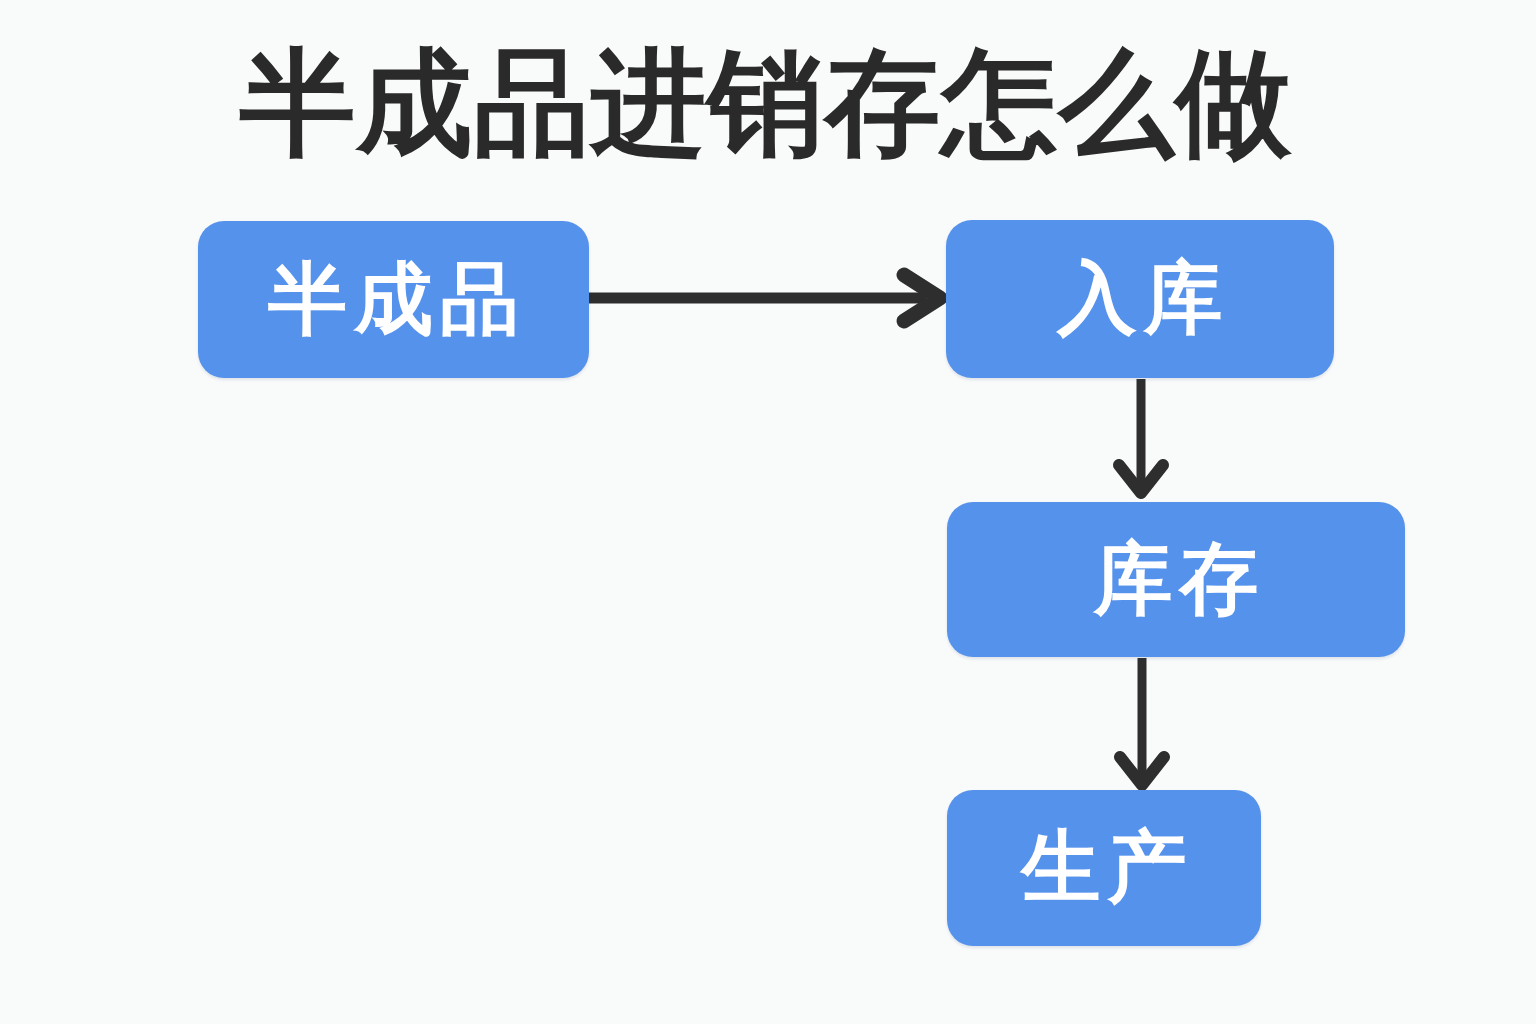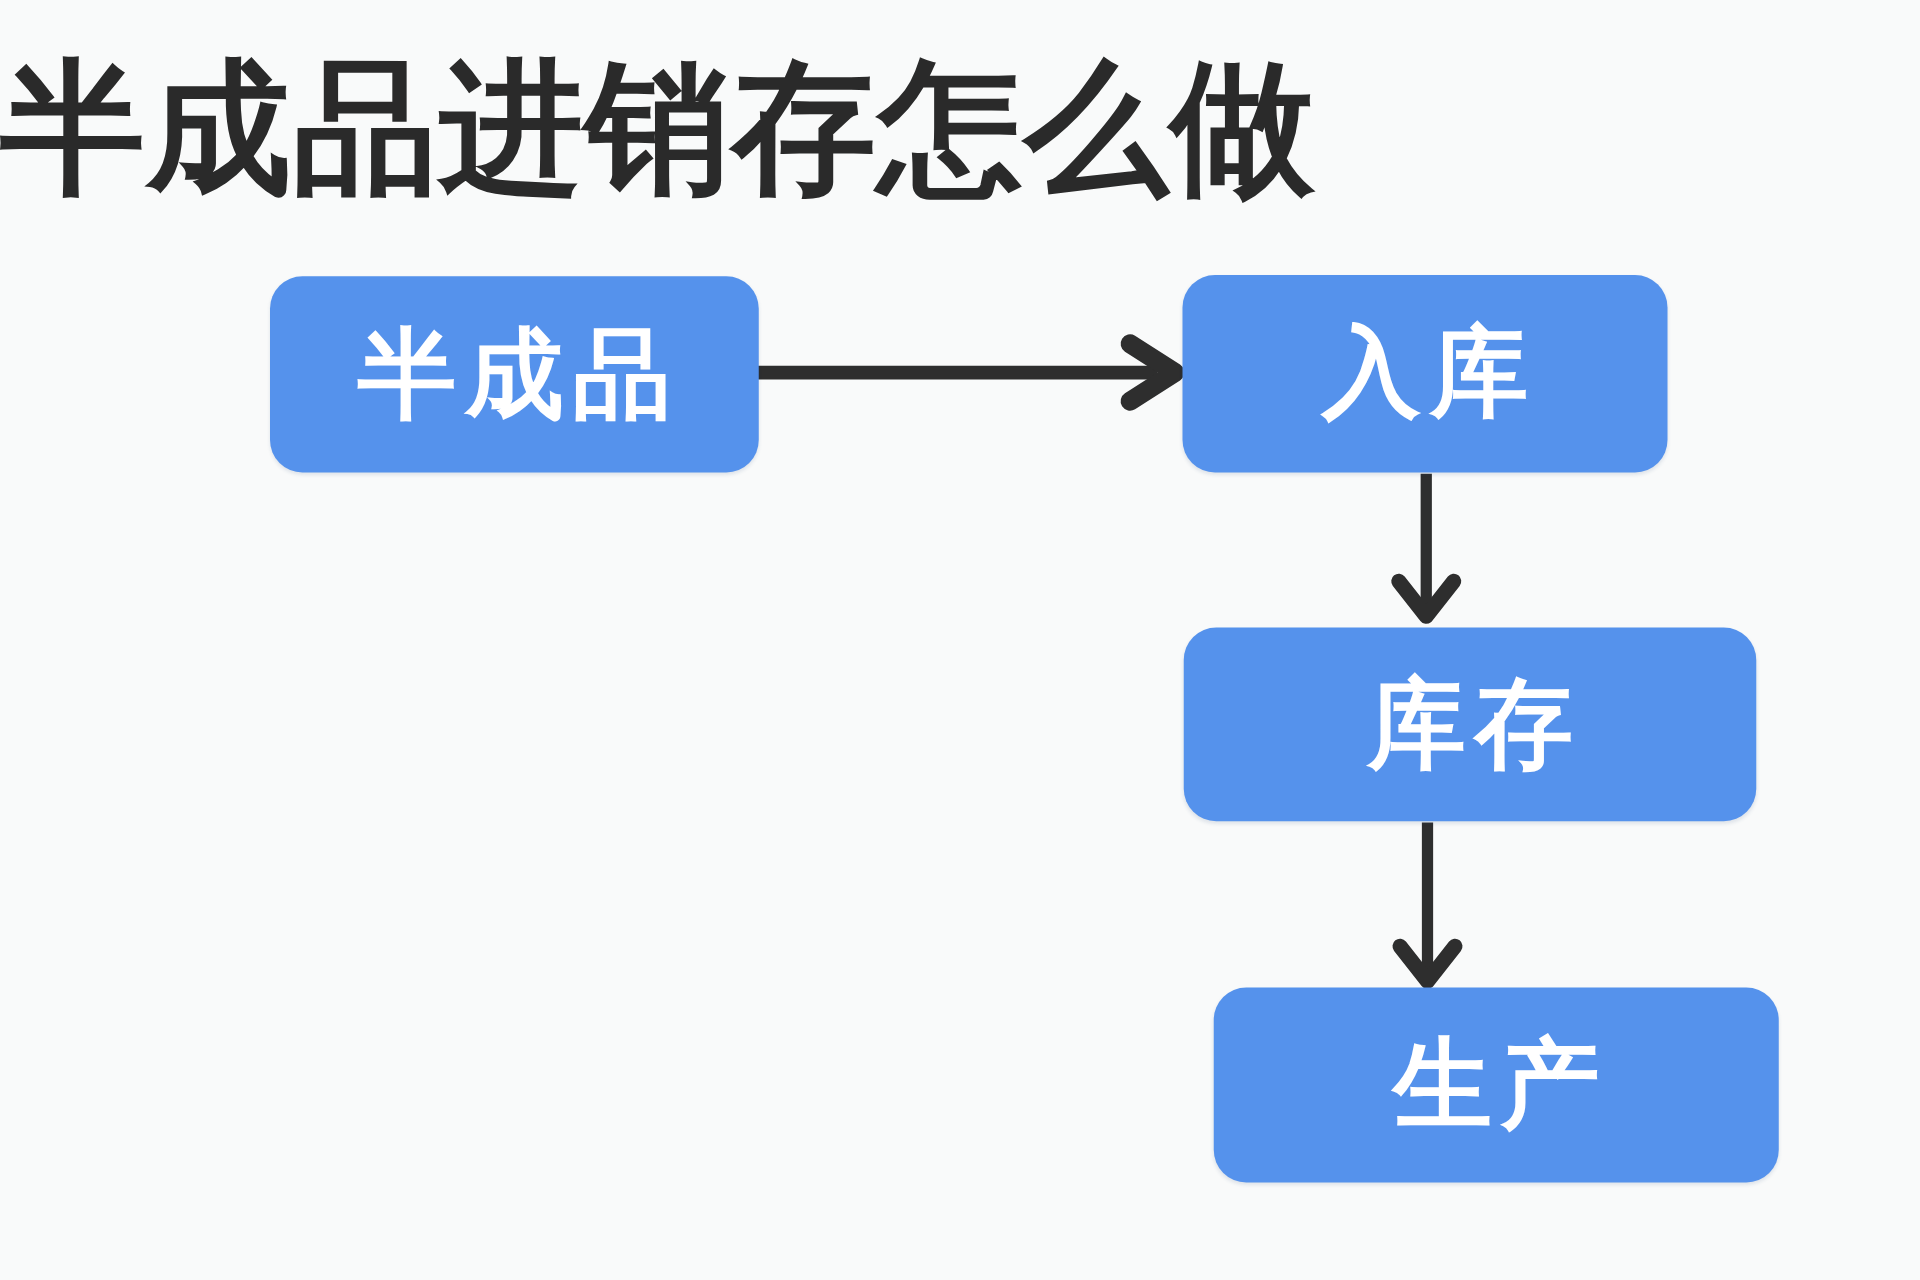--- a/index.html
+++ b/index.html
@@ -8,21 +8,21 @@
     position: relative;
     overflow: hidden;
     background: #f9fafa;
     font-family: "DejaVu Sans", "Liberation Sans", sans-serif;
   }
   .stage { position: absolute; inset: 0; }
   .diagram-title {
     position: absolute;
     left: 0; top: 42px;
     width: 1532px;
-    text-align: left;
+    text-align: center;
     font-size: 116px;
     font-weight: 900;
     color: #2a2a2a;
     letter-spacing: 1px;
     line-height: 1.05;
     white-space: nowrap;
   }
   .node {
     position: absolute;
     background: #5592ec;
@@ -31,24 +31,24 @@
     align-items: center;
     justify-content: center;
     color: #ffffff;
     font-size: 79px;
     font-weight: 700;
     letter-spacing: 7px;
     text-indent: 7px;
     box-shadow: 0 2px 3px rgba(40, 70, 120, 0.12);
     white-space: nowrap;
   }
-  .node-semi       { left: 198px; top: 221px; width: 391px; height: 157px; margin-left: 18px; }
+  .node-semi       { left: 198px; top: 221px; width: 391px; height: 157px; }
   .node-inbound    { left: 946px; top: 220px; width: 388px; height: 158px; text-align: right; }
   .node-stock      { left: 947px; top: 502px; width: 458px; height: 155px; }
-  .node-production { left: 947px; top: 790px; width: 452px; height: 156px; margin-left: 24px; }
+  .node-production { left: 947px; top: 790px; width: 314px; height: 156px; }
   svg.arrow-layer {
     position: absolute;
     left: 0; top: 0;
     width: 1536px; height: 1024px;
     pointer-events: none;
   }
   .arrow-shaft   { stroke: #2e2e2e; fill: none; stroke-linecap: butt; }
   .arrow-chevron { stroke: #2e2e2e; fill: none; stroke-linecap: round; stroke-linejoin: round; }
 </style>
 </head>

